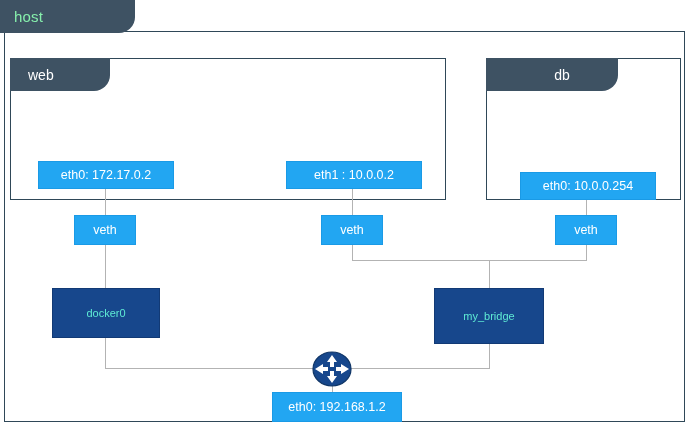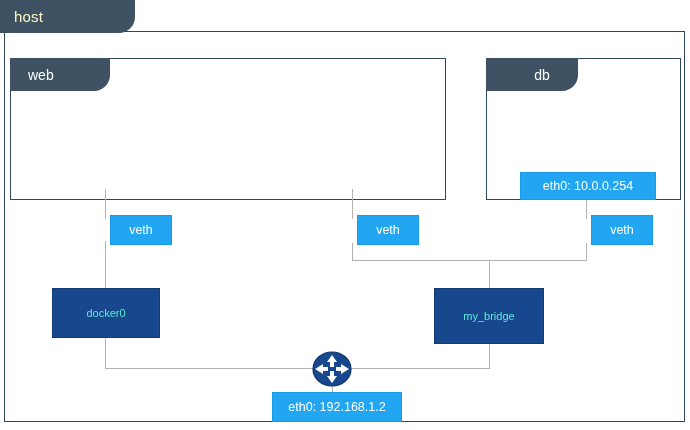--- a/index.html
+++ b/index.html
@@ -28,21 +28,21 @@
     background: #ffffff;
   }
   .host-tab {
     position: absolute;
     left: 0px;
     top: 0px;
     width: 135px;
     height: 33px;
     background: #3e5263;
     border-bottom-right-radius: 16px;
-    color: #fef9c3;
+    color: #86efac;
     font-size: 15px;
     display: flex;
     align-items: center;
     padding-left: 14px;
     box-sizing: border-box;
     letter-spacing: .2px;
   }
 
   
   .ctn {
@@ -60,38 +60,38 @@
     border-bottom-right-radius: 16px;
     color: #ffffff;
     font-size: 14px;
     display: flex;
     align-items: center;
     box-sizing: border-box;
   }
   #web-box { left: 10px; top: 58px; width: 436px; height: 142px; }
   #web-box .ctn-tab { width: 100px; padding-left: 18px; }
   #db-box  { left: 486px; top: 58px; width: 195px; height: 142px; }
-  #db-box .ctn-tab { width: 92px; justify-content: center; padding-right: 16px; padding-left: 36px; }
+  #db-box .ctn-tab { width: 132px; justify-content: center; padding-right: 16px; padding-left: 36px; }
 
   
   .chip {
     position: absolute;
     background: #22a6f2;
     border: 1px solid #1a9ae6;
     color: #ffffff;
     font-size: 12.5px;
     display: flex;
     align-items: center;
     justify-content: center;
     box-sizing: border-box;
     z-index: 4;
     white-space: nowrap;
   }
   .chip.wide  { width: 136px; height: 28px; }
-  .chip.veth  { width: 62px;  height: 30px; margin-left: 36px; }
+  .chip.veth  { width: 62px;  height: 30px; }
 
   #if-web-eth0 { left: 38px;  top: 161px; }
   #if-web-eth1 { left: 286px; top: 161px; }
   #if-db-eth0  { left: 520px; top: 172px; }
   #if-host-eth0 { left: 272px; top: 392px; width: 130px; height: 30px; }
 
   #veth-1 { left: 74px;  top: 215px; }
   #veth-2 { left: 321px; top: 215px; }
   #veth-3 { left: 555px; top: 215px; }
 
@@ -181,20 +181,26 @@
       <span>web</span>
     </div>
   </div>
 
   <div class="ctn" id="db-box">
     <div class="ctn-tab">
       <span>db</span>
     </div>
   </div>
 
+  <div class="chip wide" id="if-web-eth0">
+    <span>eth0: 172.17.0.2</span>
+  </div>
+  <div class="chip wide" id="if-web-eth1">
+    <span>eth1 : 10.0.0.2</span>
+  </div>
   <div class="chip wide" id="if-db-eth0">
     <span>eth0: 10.0.0.254</span>
   </div>
   <div class="chip" id="if-host-eth0">
     <span>eth0: 192.168.1.2</span>
   </div>
 
   <div class="chip veth" id="veth-1">
     <span>veth</span>
   </div>

